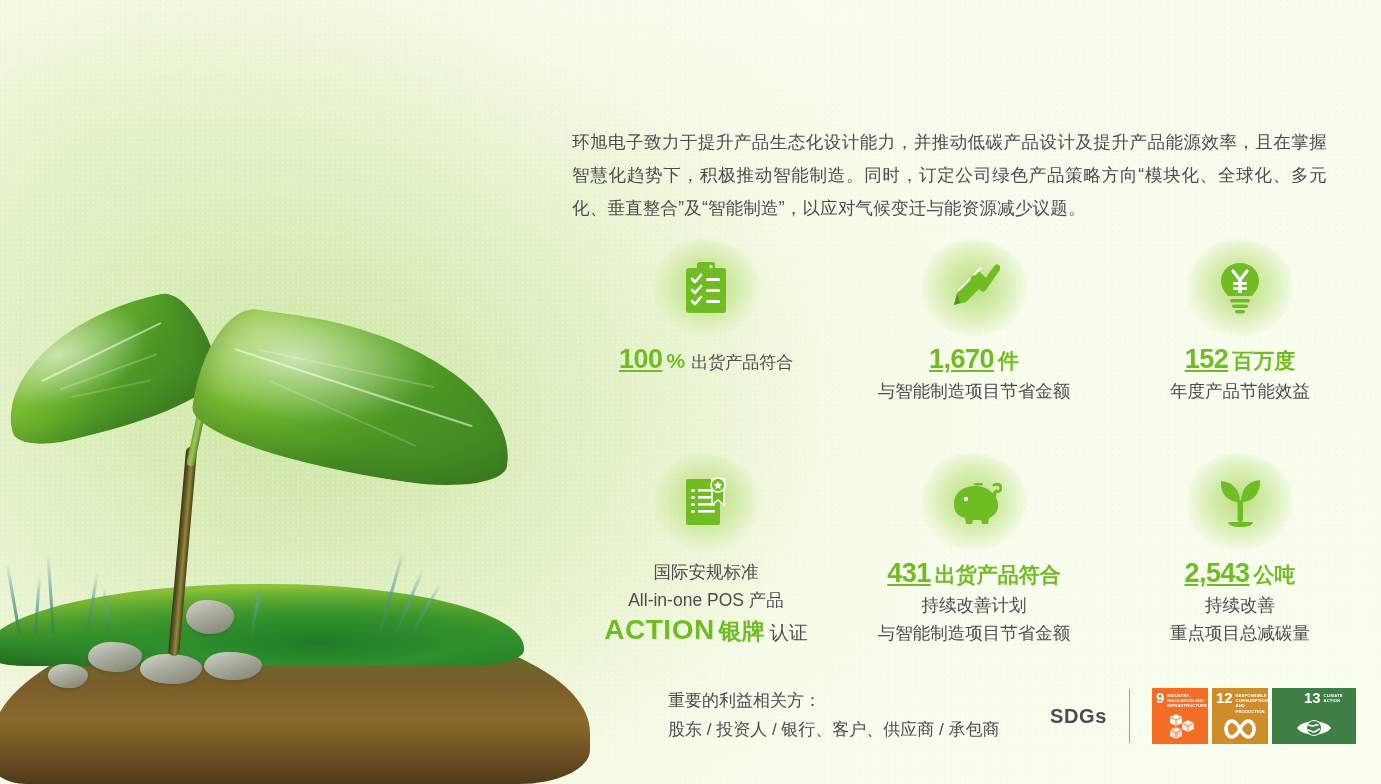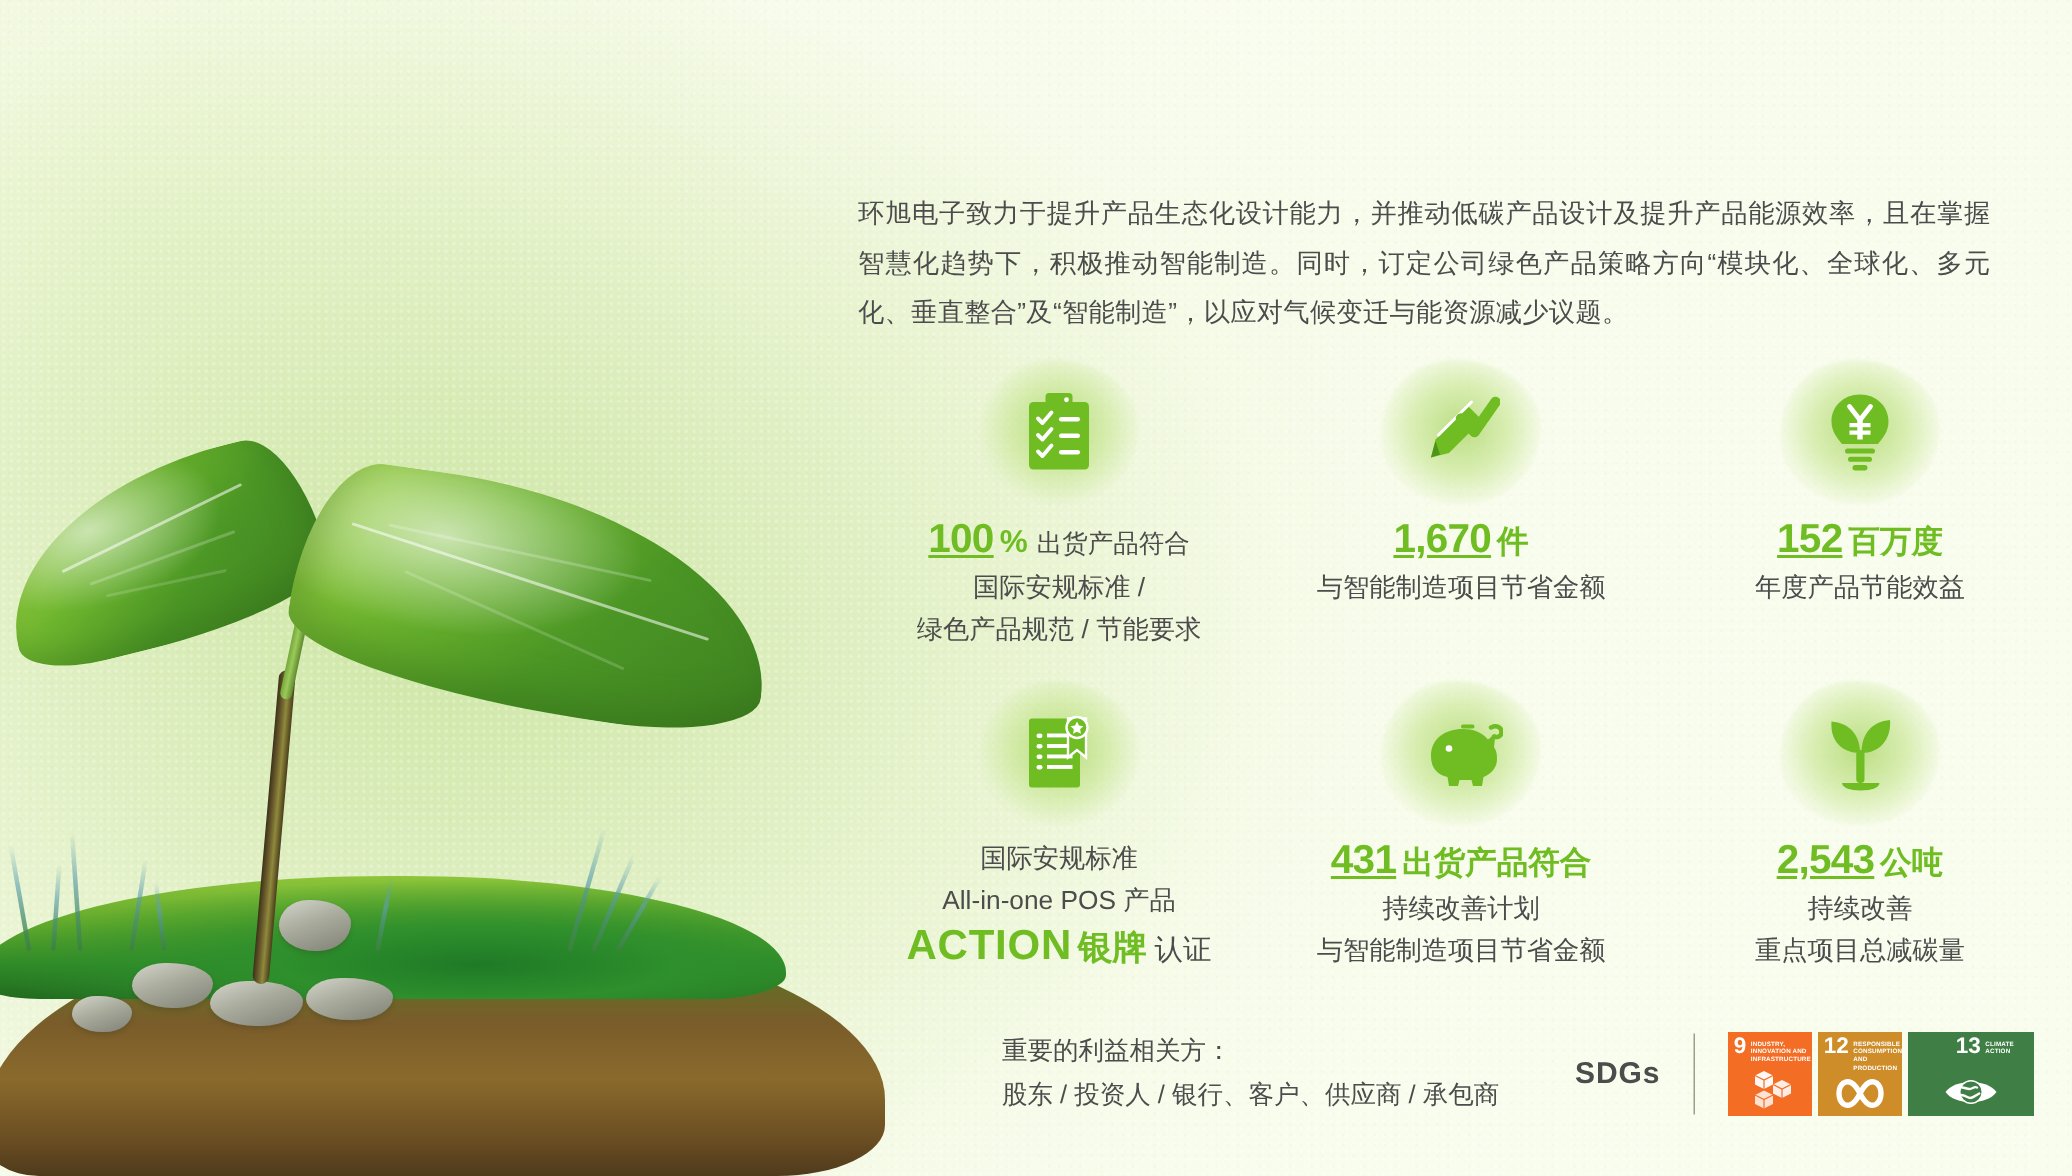--- a/index.html
+++ b/index.html
@@ -385,24 +385,20 @@
             <rect x="23" y="17" width="14" height="3" rx="1.5" fill="#ffffff"></rect>
             <rect x="23" y="28" width="14" height="3" rx="1.5" fill="#ffffff"></rect>
             <rect x="23" y="39" width="14" height="3" rx="1.5" fill="#ffffff"></rect>
             <path d="M9 18l3 3 6-7" stroke="#ffffff" stroke-width="2.6" fill="none" stroke-linecap="round" stroke-linejoin="round"></path>
             <path d="M9 29l3 3 6-7" stroke="#ffffff" stroke-width="2.6" fill="none" stroke-linecap="round" stroke-linejoin="round"></path>
             <path d="M9 40l3 3 6-7" stroke="#ffffff" stroke-width="2.6" fill="none" stroke-linecap="round" stroke-linejoin="round"></path>
           </svg>
         </div>
         <div>
           <span class="stat-value value-inline"><span class="num">100</span><span class="unit">%</span></span><span class="desc-inline">出货产品符合</span>
-        </div>
-        <div class="stat-desc">
-          <span class="inline-label">国际安规标准 /</span>
-          <span class="inline-label">绿色产品规范 / 节能要求</span>
         </div>
       </div>
 
       <div class="stat">
         <div class="badge">
           <div class="blob"></div>
           <svg width="52" height="50" viewBox="0 0 52 50">
             <path d="M6 42 L9 30 L31 8 L40 17 L18 39 Z" fill="#6fbd23"></path>
             <path d="M6 42 L12 40 L9 31 Z" fill="#4e9418"></path>
             <path d="M11 27 L33 5" stroke="#ffffff" stroke-width="2" stroke-linecap="round"></path>

